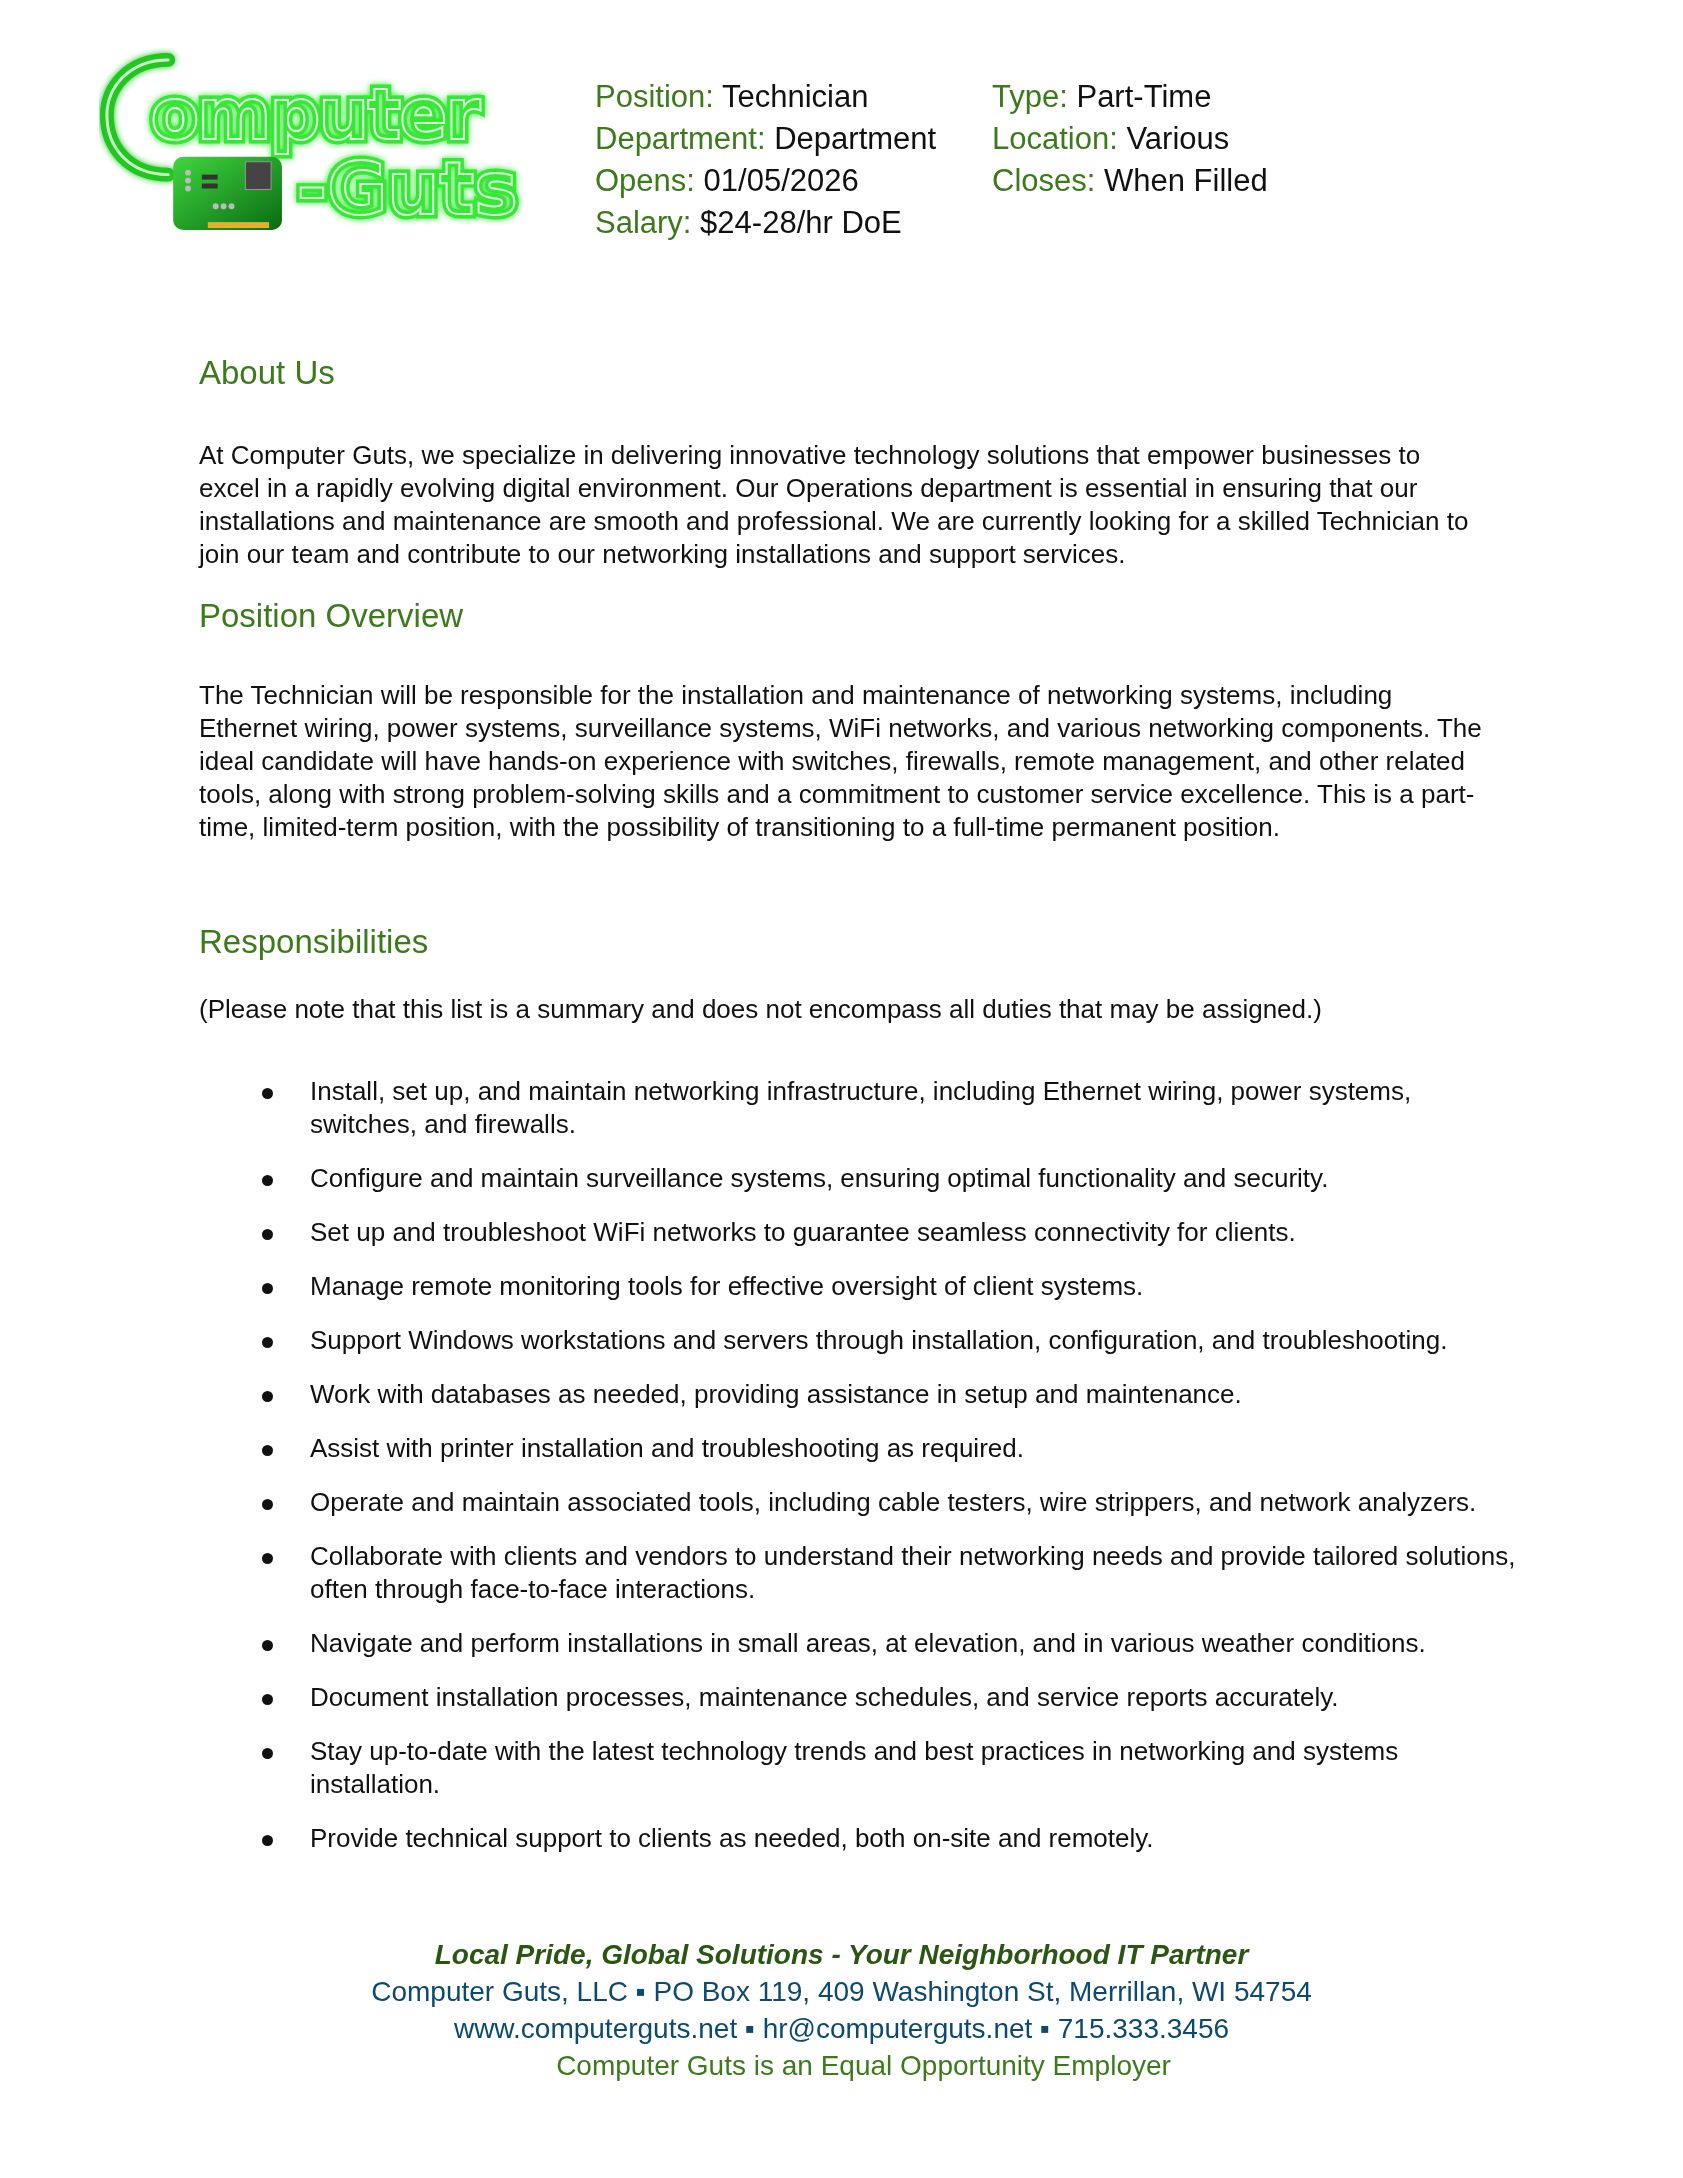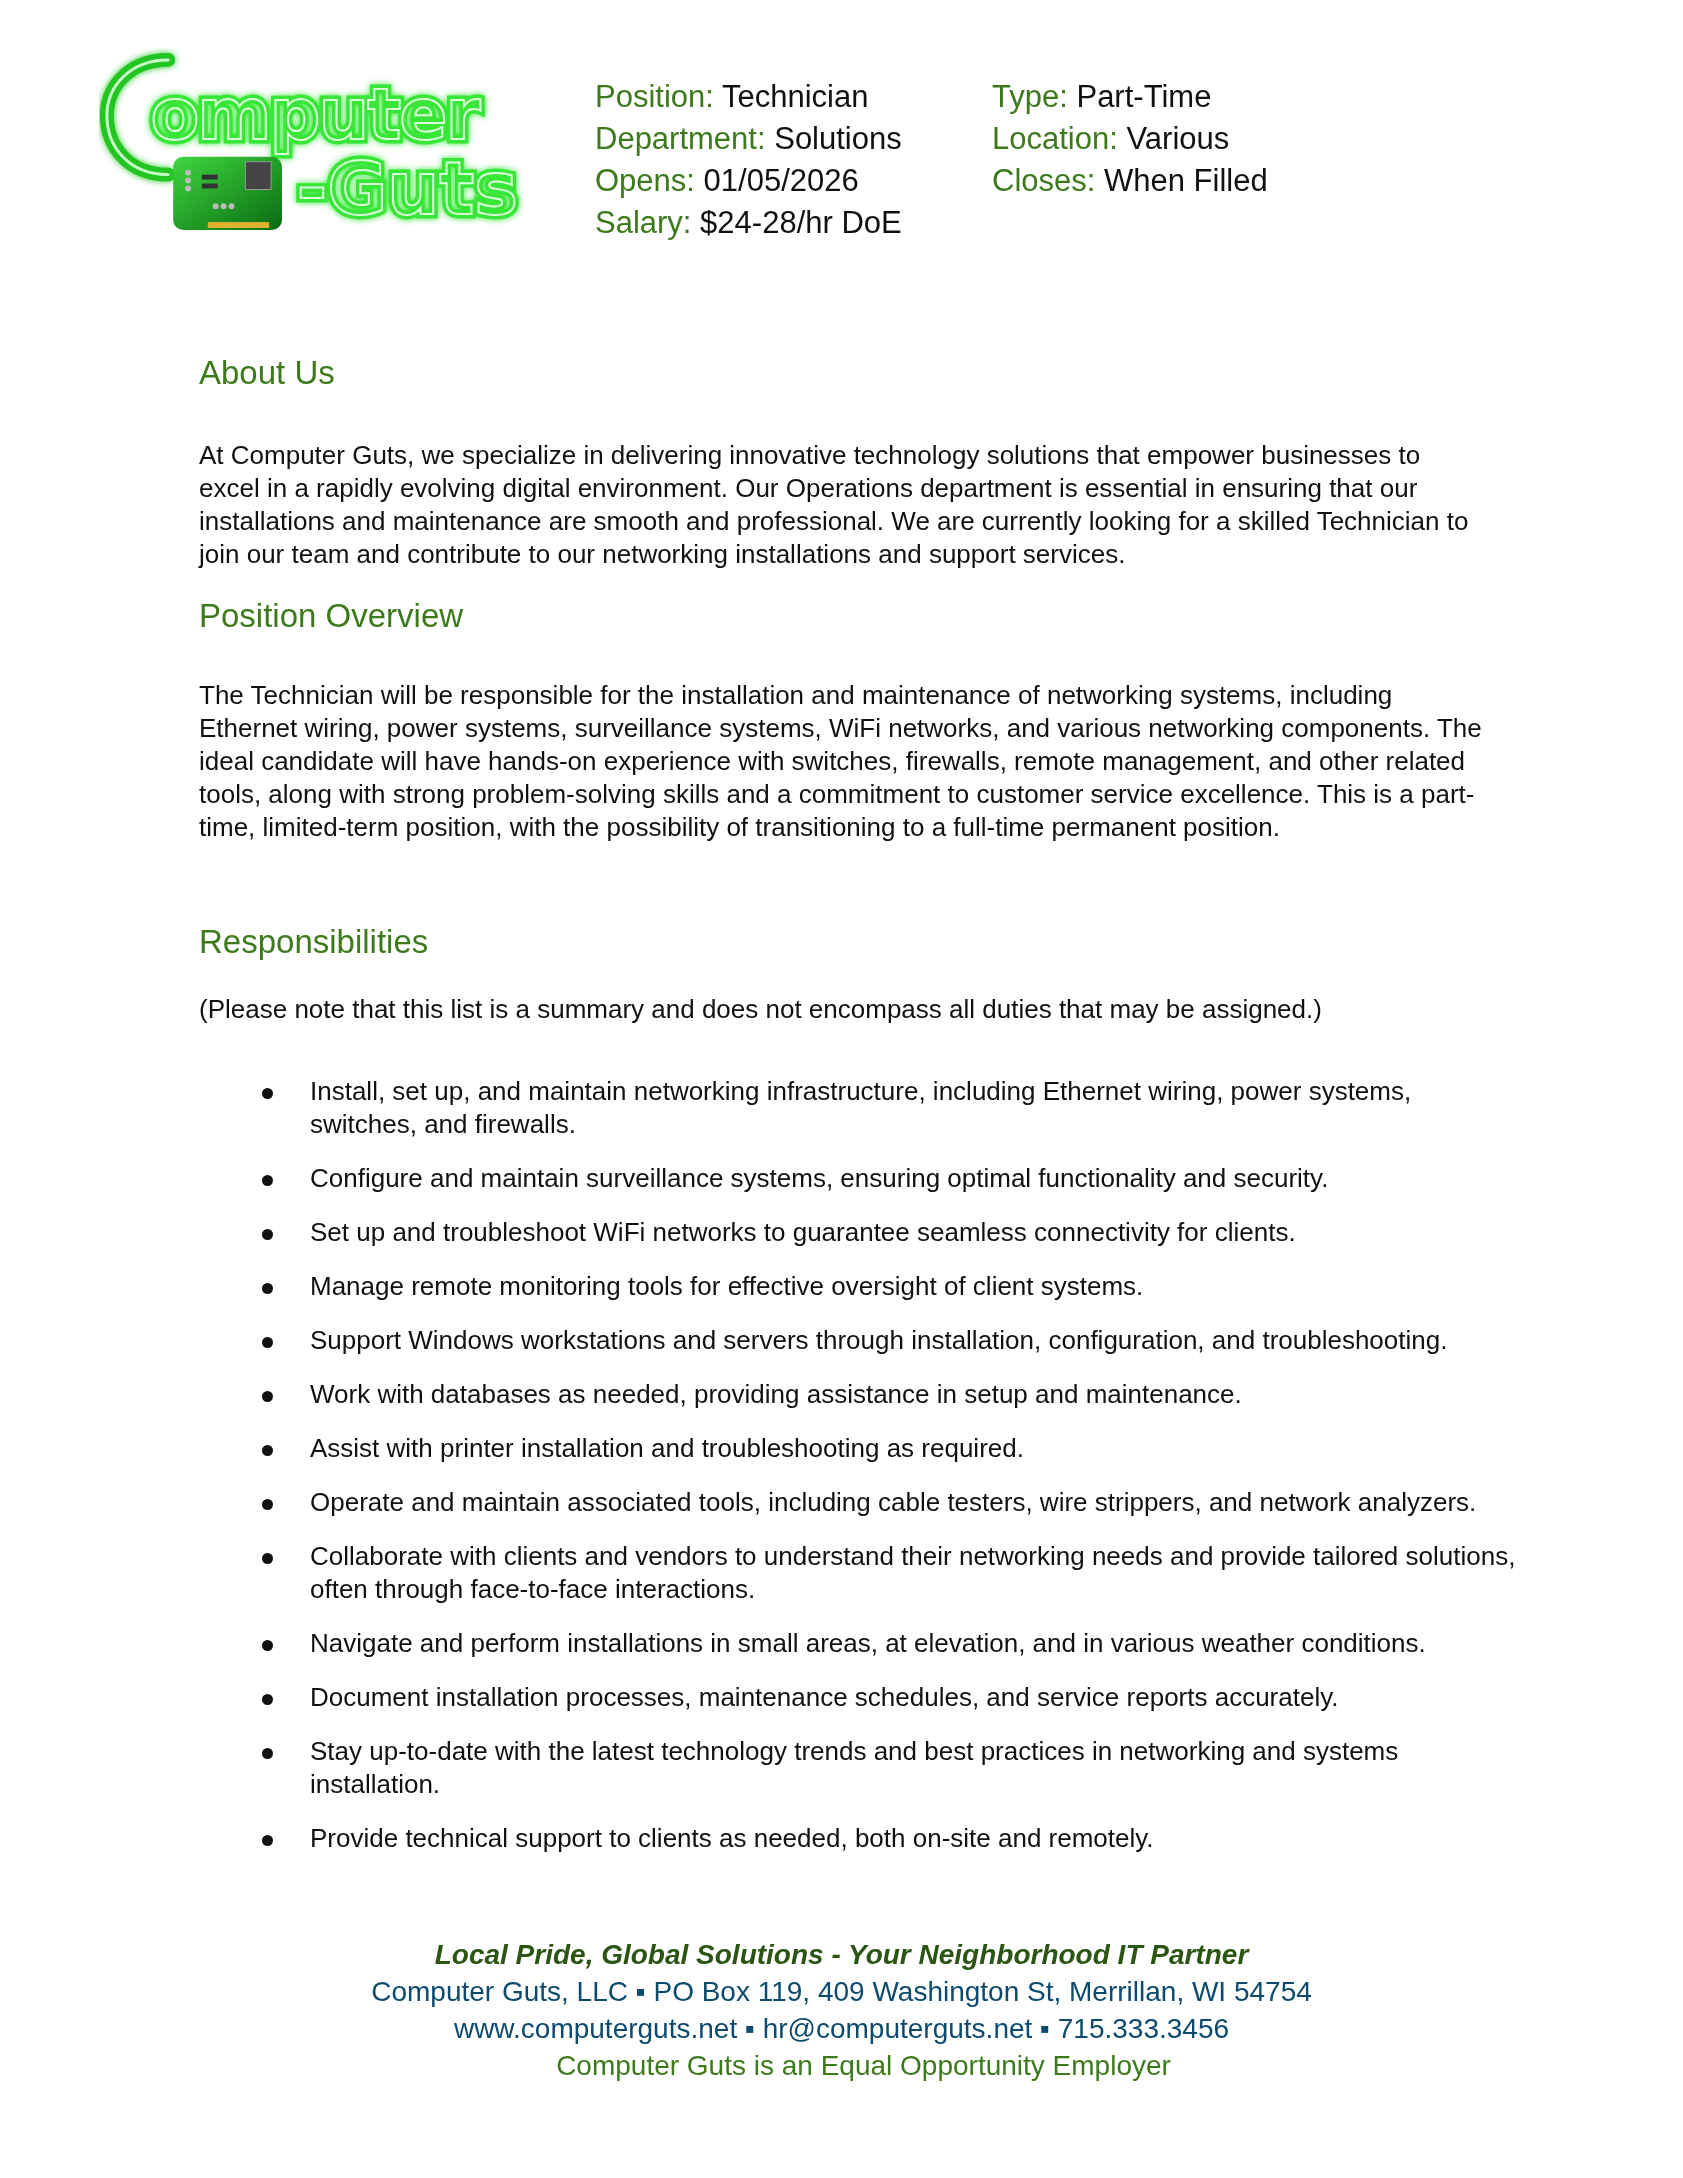--- a/index.html
+++ b/index.html
@@ -62,21 +62,21 @@
       <circle cx="118" cy="160" r="3" fill="#bbb"></circle>
       <circle cx="126" cy="160" r="3" fill="#bbb"></circle>
       <circle cx="134" cy="160" r="3" fill="#bbb"></circle>
       <rect x="110" y="176" width="62" height="6" fill="#e0b030"></rect>
     </g>
   </svg>
 </div>
 
 <div class="hdr col1">
   <div class="hdr-row"><span class="lbl">Position:</span> <span class="val">Technician</span></div>
-  <div class="hdr-row"><span class="lbl">Department:</span> <span class="val">Solutions</span></div>
+  <div class="hdr-row"><span class="lbl">Department:</span> <span class="val">Department</span></div>
   <div class="hdr-row"><span class="lbl">Opens:</span> <span class="val">01/05/2026</span></div>
   <div class="hdr-row"><span class="lbl">Salary:</span> <span class="val">$24-28/hr DoE</span></div>
 </div>
 <div class="hdr col2">
   <div class="hdr-row"><span class="lbl">Type:</span> <span class="val">Part-Time</span></div>
   <div class="hdr-row"><span class="lbl">Location:</span> <span class="val">Various</span></div>
   <div class="hdr-row"><span class="lbl">Closes:</span> <span class="val">When Filled</span></div>
 </div>
 
 <div class="section-title" style="top:354px;">About Us</div>

